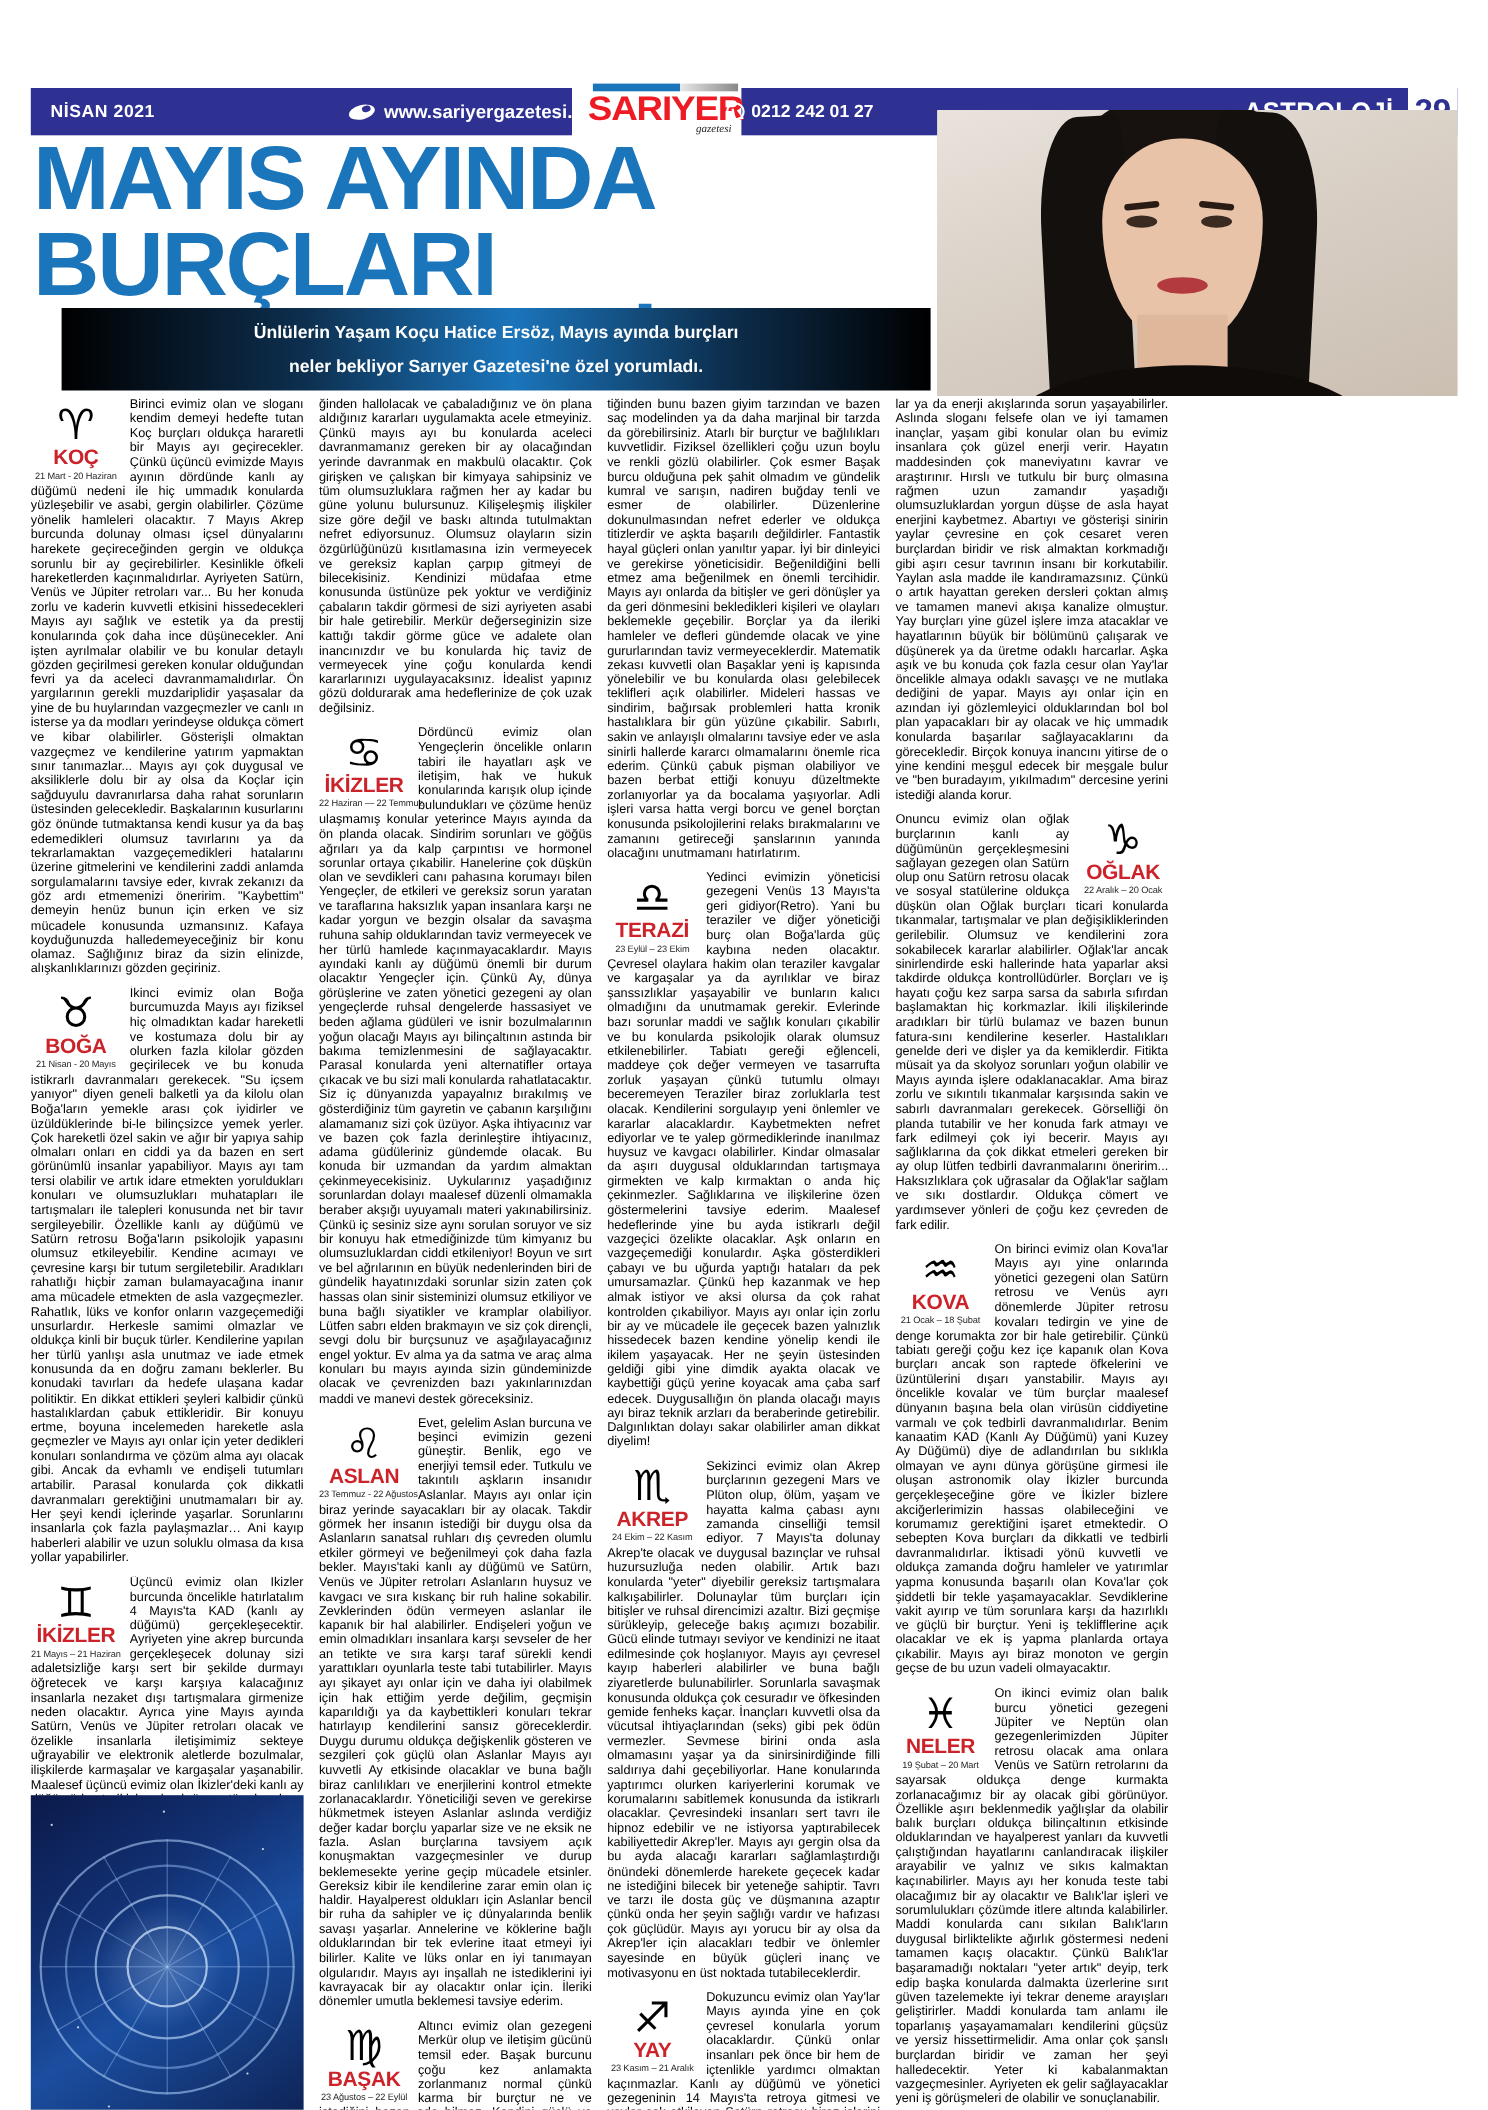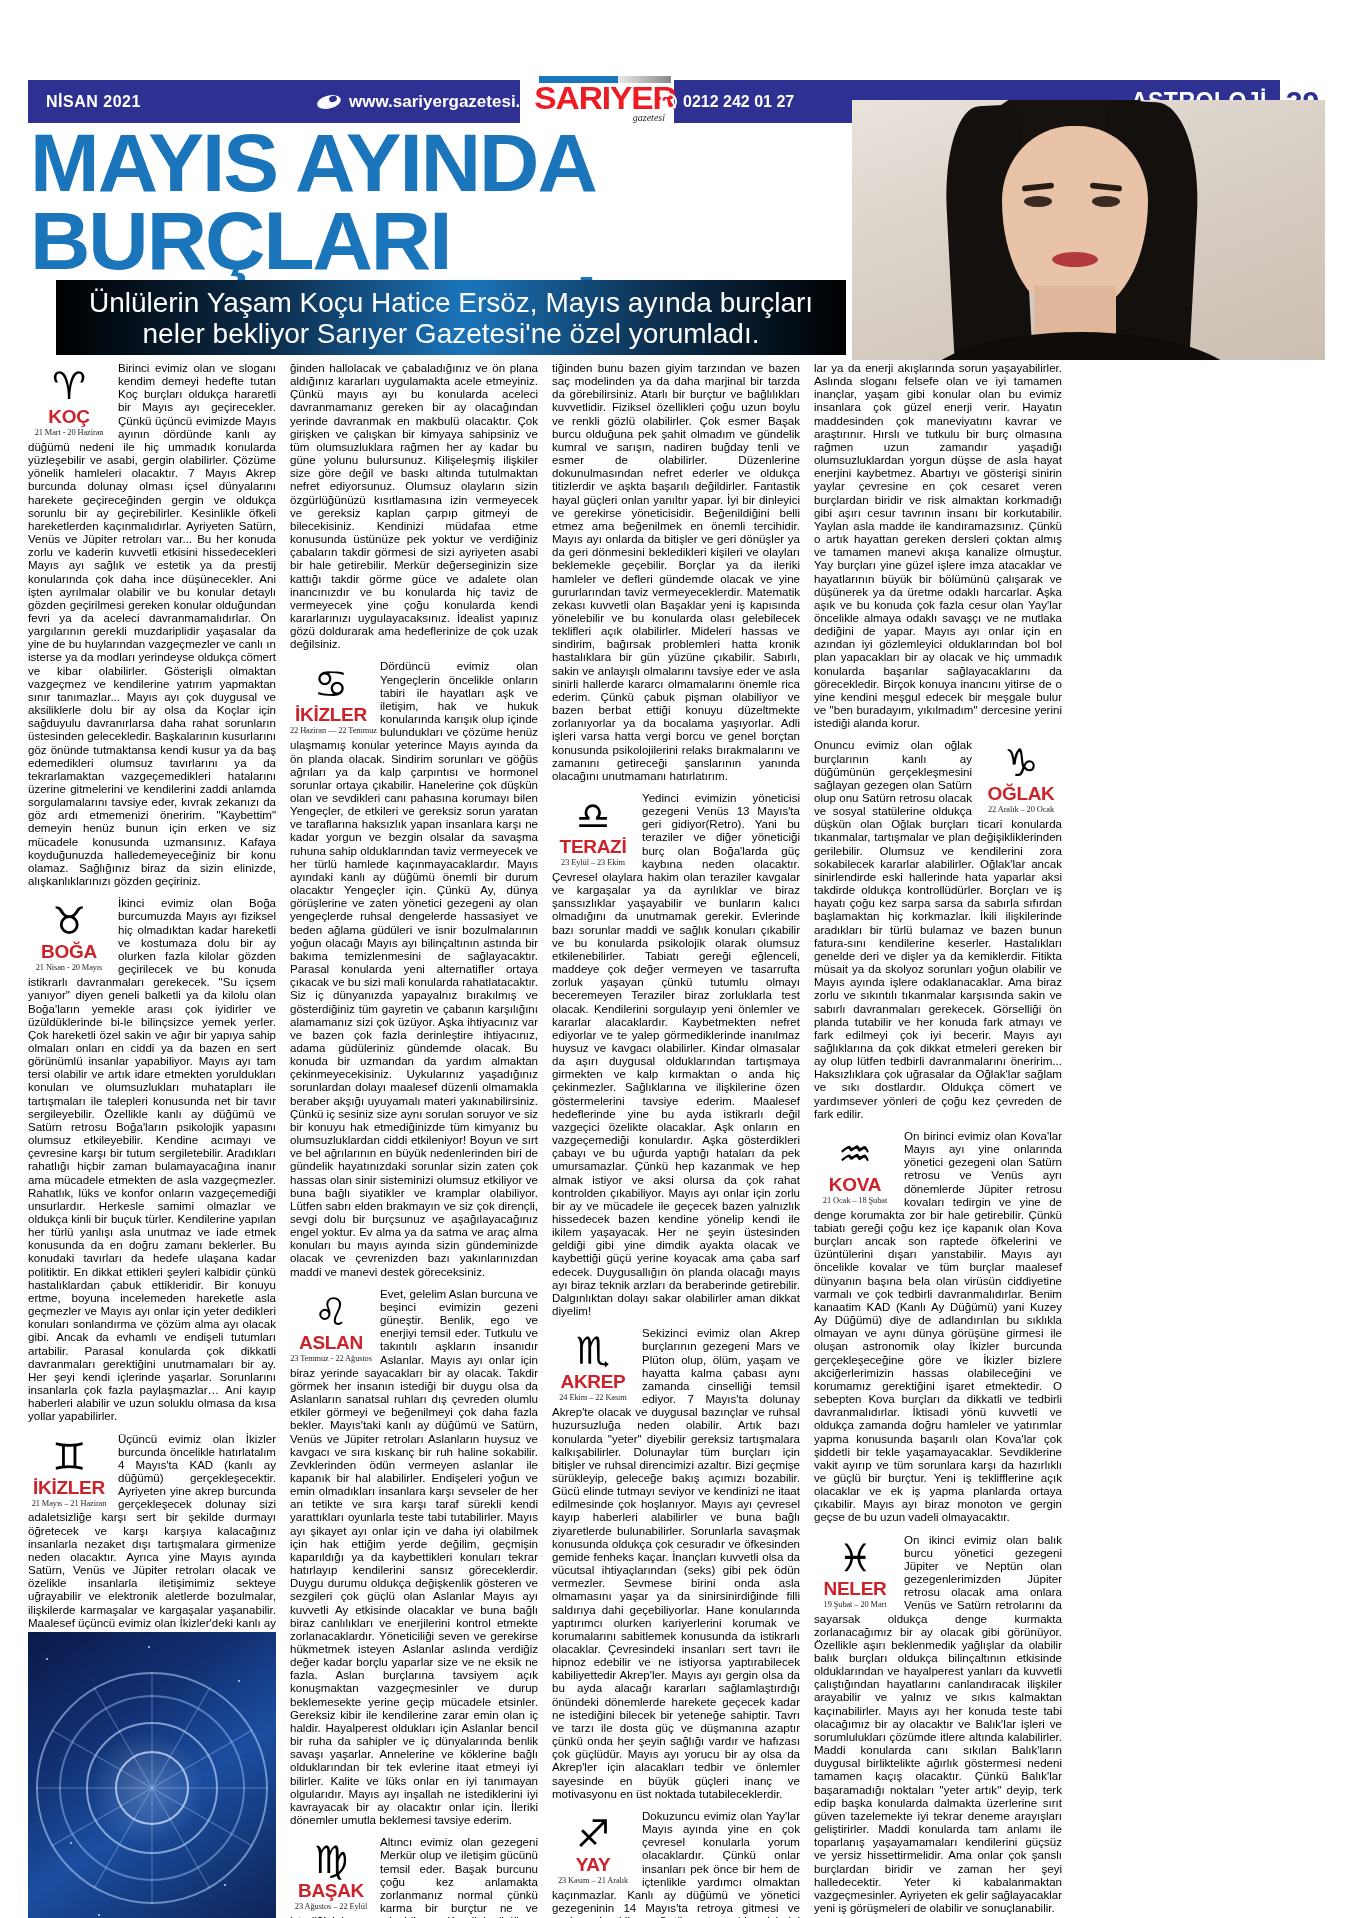--- a/index.html
+++ b/index.html
@@ -159,23 +159,23 @@
     left: 56px; top: 240px;
     width: 790px; height: 75px;
     background: linear-gradient(90deg,#000000 0%, #0d2f4f 28%, #1b75bb 52%, #0d2f4f 76%, #000000 100%);
     display: flex;
     flex-direction: column;
     align-items: center;
     justify-content: center;
   }
   .subbar span {
     color: #ffffff;
-    font-size: 28px;
+    font-size: 16px;
     line-height: 31px;
-    font-weight: normal;
+    font-weight: bold;
     text-align: center;
     white-space: nowrap;
   }
 
   
   .photo {
     position: absolute;
     left: 852px; top: 60px;
     width: 473px; height: 260px;
     overflow: hidden;
@@ -280,21 +280,21 @@
     font-family: "Liberation Sans", sans-serif;
     font-weight: bold;
     font-size: 19px;
     line-height: 21px;
     color: #cc2229;
     letter-spacing: -.3px;
     white-space: nowrap;
   }
   .signdate {
     display: block;
-    font-family: Liberation Serif, serif;
+    font-family: Liberation Sans, sans-serif;
     font-size: 8.4px;
     line-height: 11px;
     color: #231f20;
     white-space: nowrap;
     letter-spacing: -.1px;
   }
   .gap { height: 9px; }
 
   
   .wheel {

